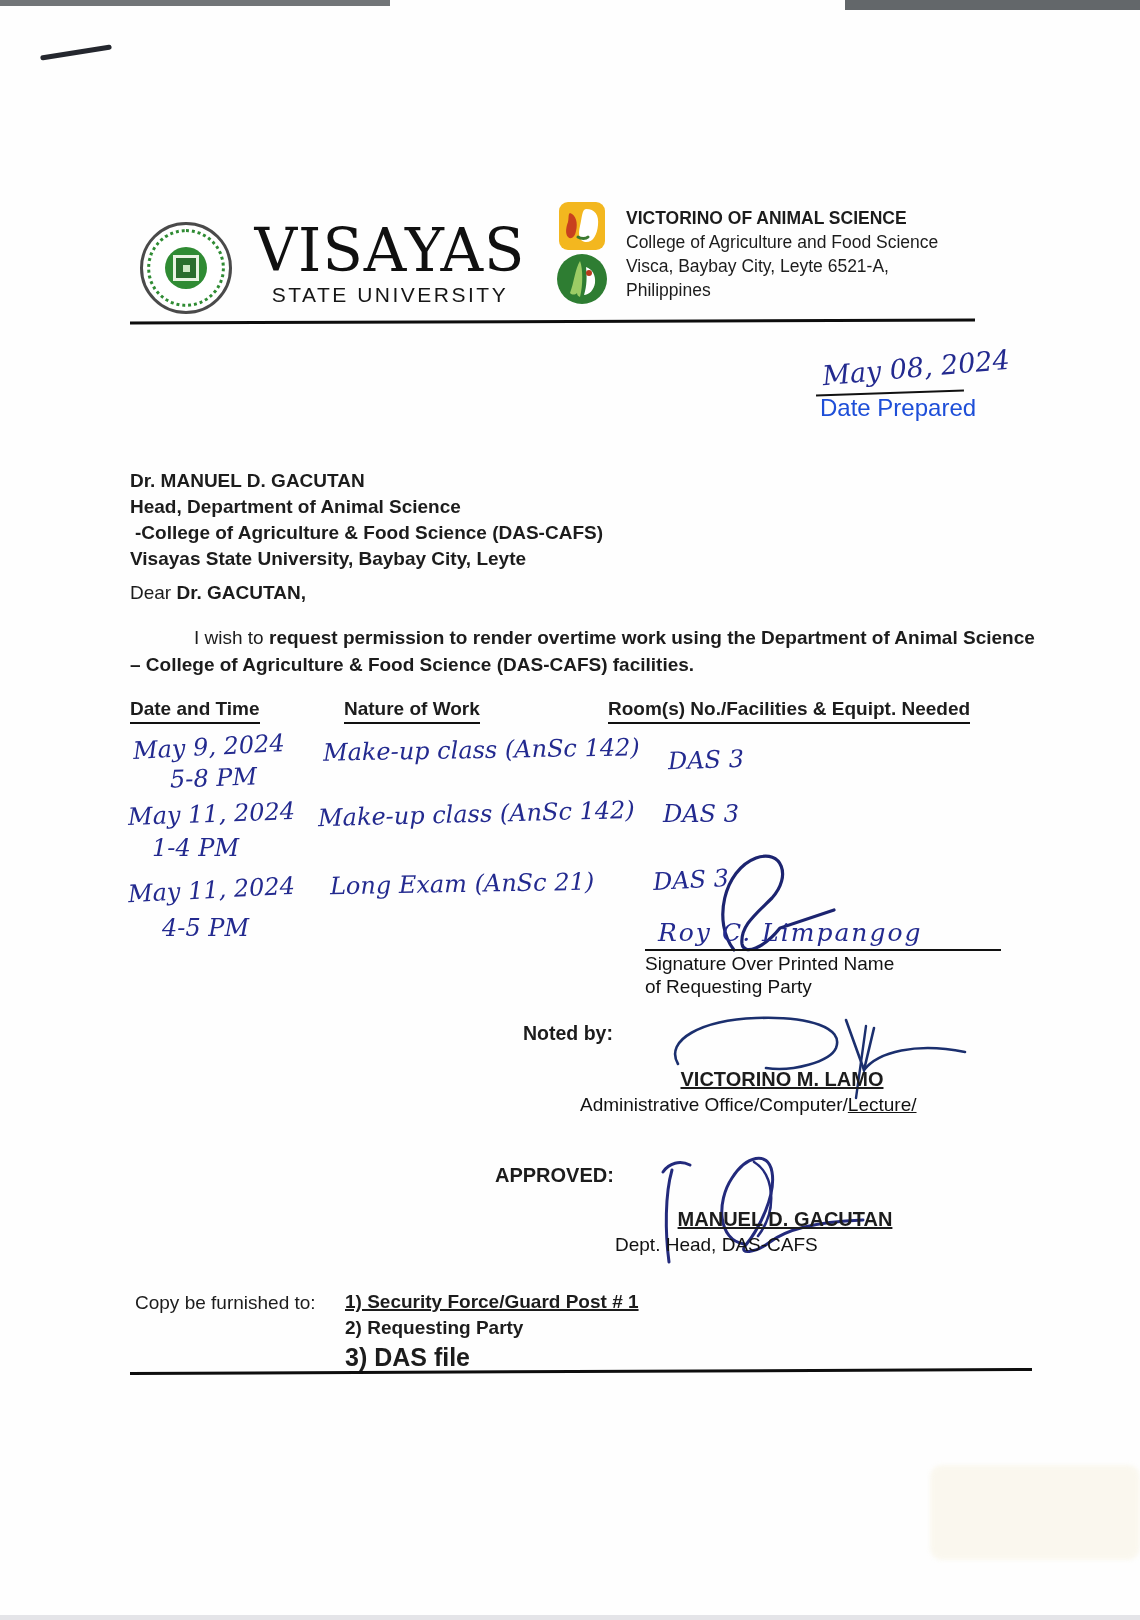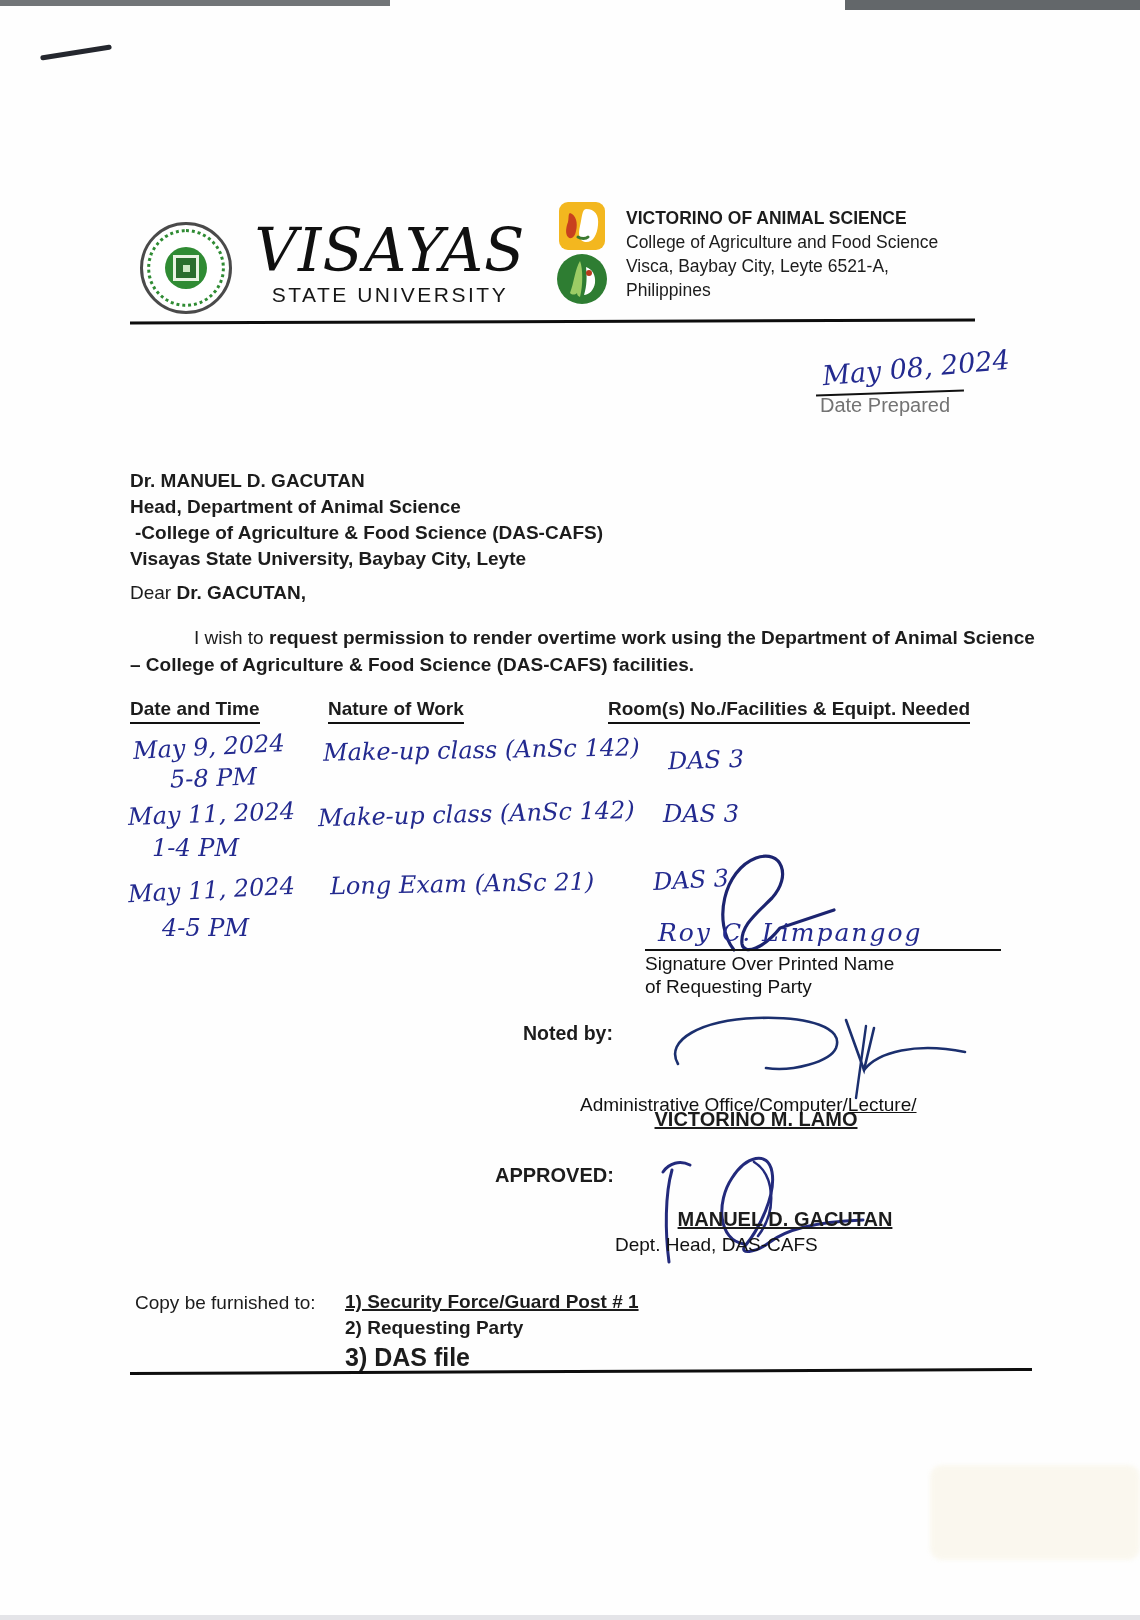--- a/index.html
+++ b/index.html
@@ -43,21 +43,21 @@
   }
   .seal .frame{
     width:20px;height:20px;border:3px solid #e9f4e2;background:#2a6e2d;
     display:flex;align-items:center;justify-content:center;
   }
   .seal .dot{width:7px;height:7px;background:#cfe8c5;}
 
   .wordmark{left:250px;top:220px;width:280px;text-align:center;}
   .wordmark .big{
     font-family:"DejaVu Serif", serif;
-    font-size:59px;line-height:62px;letter-spacing:1px;color:#101010;font-style:italic;
+    font-size:59px;line-height:62px;letter-spacing:1px;color:#101010;
   }
   .wordmark .sub{
     font-size:21px;letter-spacing:2.5px;color:#161616;margin-top:1px;
   }
 
   .logo-yellow{left:558px;top:201px;}
   .logo-green{left:556px;top:253px;}
 
   .dept{left:626px;top:206px;width:340px;font-size:17.5px;line-height:24px;}
   .dept .b{font-weight:bold;}
@@ -66,36 +66,36 @@
 
   
   .hand{
     font-family:"DejaVu Serif", serif;font-style:italic;
     color:var(--ink);white-space:nowrap;
   }
 
   
   .date-hand{left:822px;top:352px;font-size:27px;transform:rotate(-5deg);}
   .date-line{left:816px;top:392px;width:148px;height:2px;background:#111;transform:rotate(-2deg);}
-  .date-label{left:820px;top:394px;font-size:20px;color:#737373;}
+  .date-label{left:820px;top:394px;font-size:24px;color:#1d4ed8;}
 
   
   .addr{left:130px;top:468px;font-size:19px;font-weight:bold;line-height:26px;white-space:nowrap;}
   .addr .indent{padding-left:5px;}
 
   .salute{left:130px;top:582px;font-size:19px;white-space:nowrap;}
   .salute .b{font-weight:bold;}
 
   .body-par{left:130px;top:624px;width:914px;font-size:19px;line-height:27px;text-indent:64px;}
   .body-par .b{font-weight:bold;}
 
   
   .th{font-size:19px;font-weight:bold;border-bottom:2px solid #111;padding-bottom:2px;white-space:nowrap;}
   .th1{left:130px;top:698px;}
-  .th2{left:328px;top:698px;}
+  .th2{left:344px;top:698px;}
   .th3{left:608px;top:698px;}
 
   .cell{font-size:24px;}
 
   
   .sig-line{height:2px;background:#111;}
   .lbl{font-size:19px;color:#121212;text-align:left;}
   .b{font-weight:bold;}
   .u{text-decoration:underline;}
   .name-line{font-size:20px;font-weight:bold;text-decoration:underline;text-align:center;}
@@ -200,21 +200,21 @@
   <div class="abs lbl" style="left:645px;top:953px;width:356px;">Signature Over Printed Name</div>
   <div class="abs lbl" style="left:645px;top:976px;width:356px;">of Requesting Party</div>
 
   <div class="abs b" style="left:495px;top:1022px;font-size:19.5px;margin-left:28px;">Noted by:</div>
   <svg class="abs sig" style="left:660px;top:1012px;" width="310" height="88" viewBox="0 0 310 88">
     <path d="M18 52 C 4 28, 42 8, 96 6 C 150 4, 184 16, 176 36 C 170 50, 132 60, 106 56" fill="none" stroke="#1b2f6e" stroke-width="2.6" stroke-linecap="round"></path>
     <path d="M186 8 L 204 58 L 214 16" fill="none" stroke="#1b2f6e" stroke-width="2.6" stroke-linecap="round"></path>
     <path d="M204 58 C 218 40, 256 30, 305 40" fill="none" stroke="#1b2f6e" stroke-width="2.6" stroke-linecap="round"></path>
     <path d="M206 14 L 196 86" fill="none" stroke="#1b2f6e" stroke-width="2.4" stroke-linecap="round"></path>
   </svg>
-  <div class="abs name-line" style="left:576px;top:1068px;width:360px;margin-top:40px;">VICTORINO M. LAMO</div>
+  <div class="abs name-line" style="left:602px;top:1068px;width:360px;">VICTORINO M. LAMO</div>
   <div class="abs lbl" style="left:580px;top:1094px;width:400px;">
     <span>Administrative Office/Computer/</span><span class="u">Lecture/</span>
   </div>
 
   <div class="abs b" style="left:495px;top:1164px;font-size:20px;">APPROVED:</div>
   <svg class="abs sig" style="left:658px;top:1148px;" width="210" height="116" viewBox="0 0 210 116">
     <path d="M14 22 C 7 46, 7 84, 11 114 M 5 24 C 11 15, 22 12, 32 17" fill="none" stroke="#232a7c" stroke-width="3" stroke-linecap="round"></path>
     <path d="M86 96 C 60 92, 58 54, 74 30 C 88 8, 110 2, 114 24 C 118 46, 102 80, 87 98 C 81 106, 96 106, 112 94 C 128 82, 154 74, 205 72" fill="none" stroke="#232a7c" stroke-width="3" stroke-linecap="round"></path>
     <path d="M96 14 C 116 26, 120 62, 100 88" fill="none" stroke="#232a7c" stroke-width="2.6" stroke-linecap="round"></path>
   </svg>

